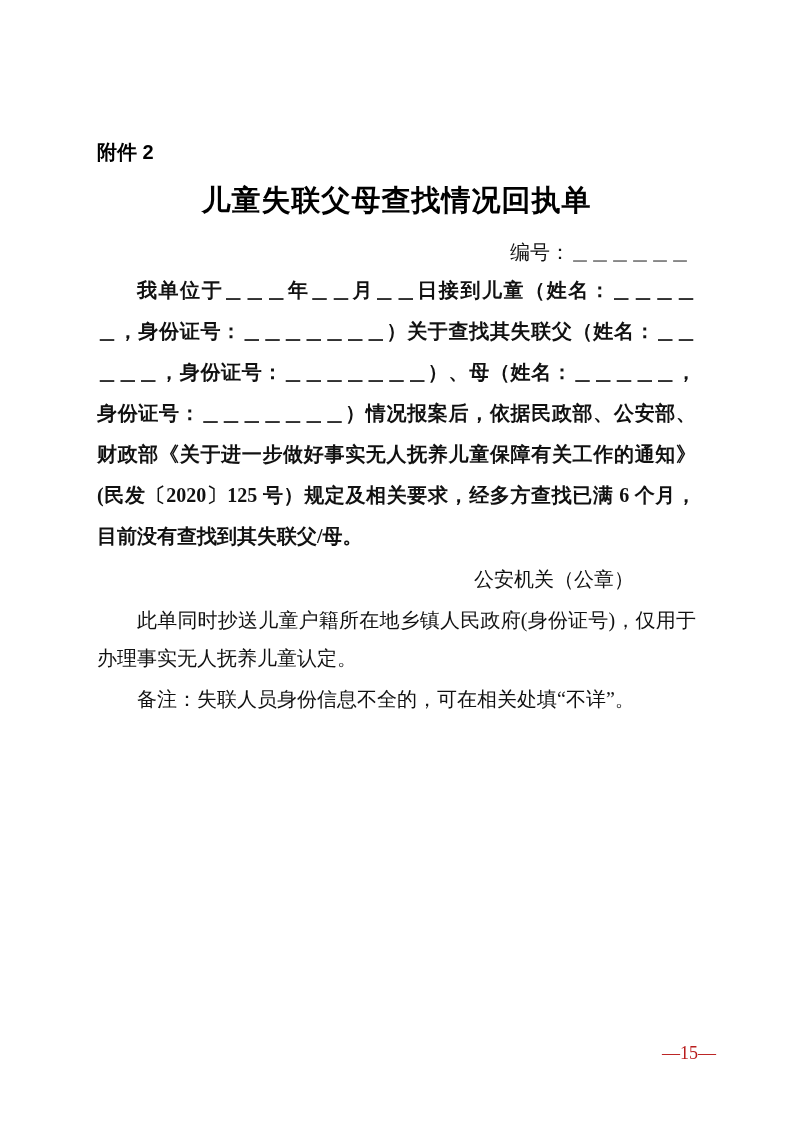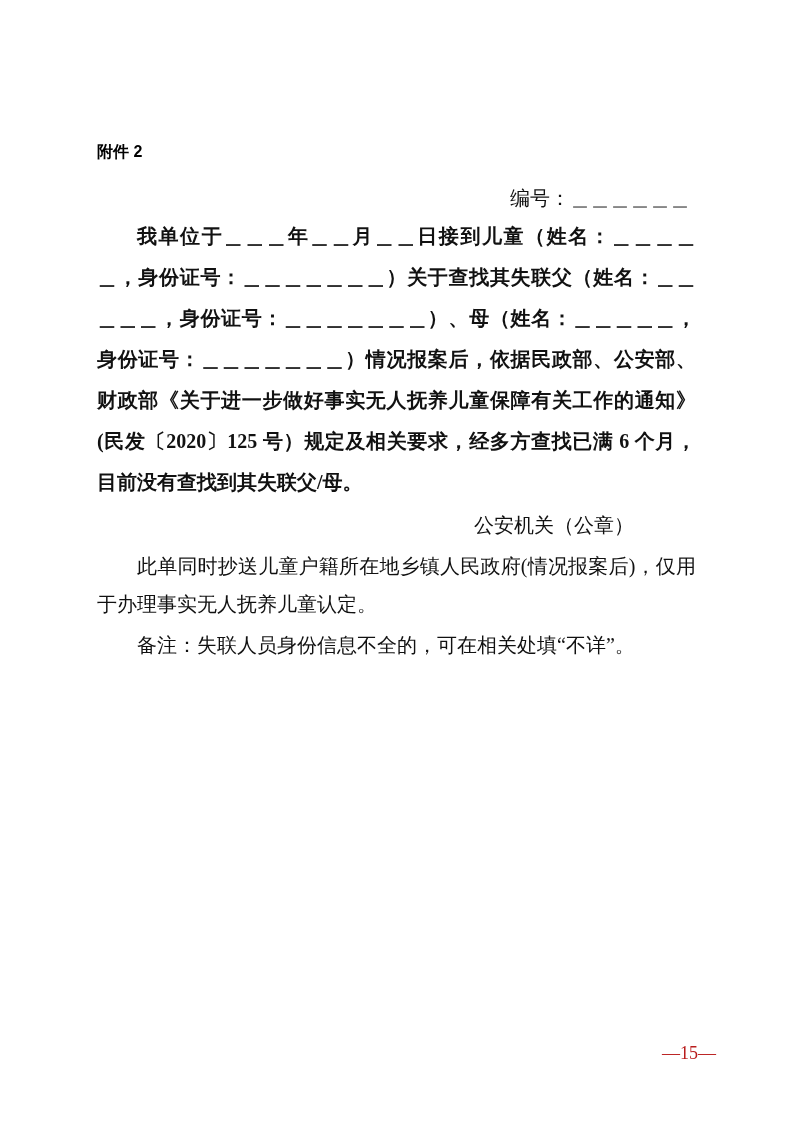--- a/index.html
+++ b/index.html
@@ -15,21 +15,21 @@
     background: #ffffff;
     color: #111111;
     box-sizing: border-box;
     padding: 138px 97px 0 97px;
     font-family: "Liberation Serif", "DejaVu Serif", serif;
     overflow: hidden;
   }
   .attachment-label {
     font-family: "Liberation Sans", "DejaVu Sans", sans-serif;
     font-weight: bold;
-    font-size: 16px;
+    font-size: 20px;
     line-height: 28px;
     color: #000000;
   }
   .doc-title {
     margin: 14px 0 0 0;
     text-align: center;
     font-family: "Liberation Sans", "DejaVu Sans", sans-serif;
     font-weight: bold;
     font-size: 29px;
     line-height: 40px;
@@ -99,31 +99,32 @@
     color: #b91c1c;
   }
 </style>
 </head>
 <body>
 
 <div class="page">
 
   <div class="attachment-label">附件 2</div>
 
+  <h1 class="doc-title">儿童失联父母查找情况回执单</h1>
 
   <div class="serial-line">
     <span>编号：</span><span>＿＿＿＿＿＿</span>
   </div>
 
 
   <p class="body-paragraph">我单位于＿＿＿年＿＿月＿＿日接到儿童（姓名：＿＿＿＿＿，身份证号：＿＿＿＿＿＿＿）关于查找其失联父（姓名：＿＿＿＿＿，身份证号：＿＿＿＿＿＿＿）、母（姓名：＿＿＿＿＿，身份证号：＿＿＿＿＿＿＿）情况报案后，依据民政部、公安部、财政部《关于进一步做好事实无人抚养儿童保障有关工作的通知》(民发〔2020〕125 号）规定及相关要求，经多方查找已满 6 个月，目前没有查找到其失联父/母。</p>
 
 
   <div class="authority-line">公安机关（公章）</div>
 
 
-  <p class="cc-paragraph">此单同时抄送儿童户籍所在地乡镇人民政府(情况报案后)，仅用于办理事实无人抚养儿童认定。</p>
+  <p class="cc-paragraph">此单同时抄送儿童户籍所在地乡镇人民政府(身份证号)，仅用于办理事实无人抚养儿童认定。</p>
 
   <p class="remark-paragraph">备注：失联人员身份信息不全的，可在相关处填“不详”。</p>
 
   <div class="page-number">—15—</div>
 
 </div>
 
 </body></html>

